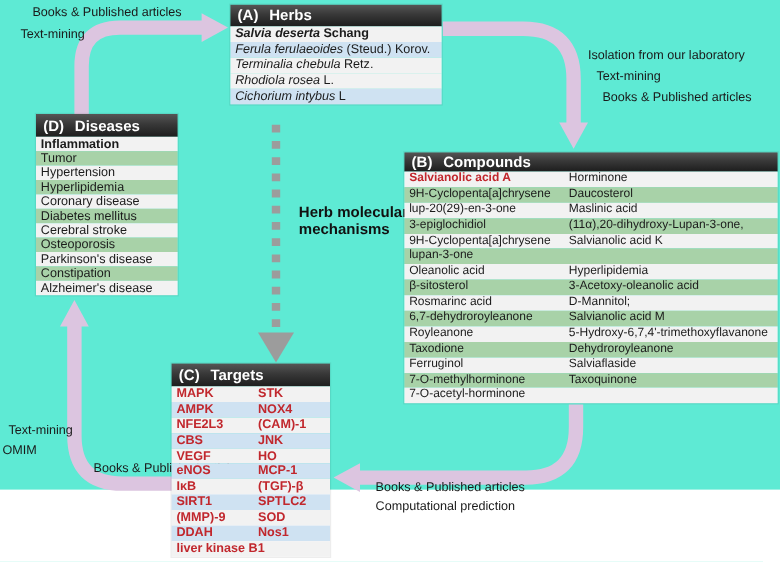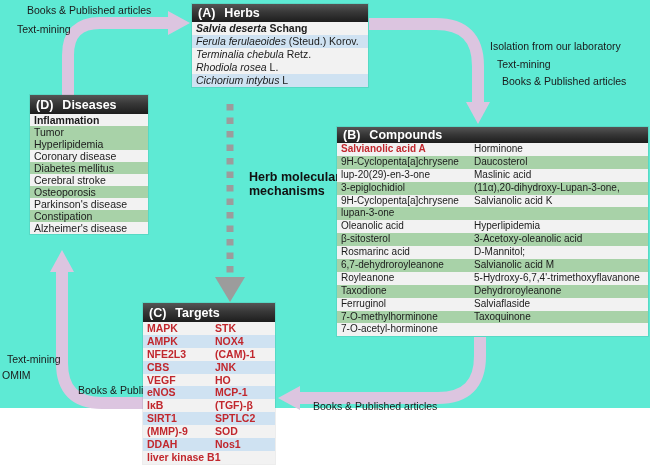--- a/index.html
+++ b/index.html
@@ -90,20 +90,21 @@
     <div class="annot-line">Text-mining</div>
     <div class="annot-line">Books &amp; Published articles</div>
   </div>
   <div class="annot annot-bl">
     <div class="annot-line">Text-mining</div>
     <div class="annot-line">OMIM</div>
     <div class="annot-line">Books &amp; Published articles</div>
   </div>
   <div class="annot annot-br">
     <div class="annot-line">Books &amp; Published articles</div>
+    <div class="annot-line">Computational prediction</div>
   </div>
   <div class="annot annot-center">Herb molecular mechanisms</div>
 
   <div class="box box-a">
     <div class="box-header">
       <span class="tag">(A)</span>
       <span class="lbl">Herbs</span>
     </div>
     <div class="box-rows">
         <div class="row accent">
@@ -130,20 +131,21 @@
   </div>
 
   <div class="box box-d">
     <div class="box-header">
       <span class="tag">(D)</span>
       <span class="lbl">Diseases</span>
     </div>
     <div class="box-rows">
         <div class="row accent">Inflammation</div>
         <div class="row alt">Tumor</div>
+        <div class="row">Hypertension</div>
         <div class="row alt">Hyperlipidemia</div>
         <div class="row">Coronary disease</div>
         <div class="row alt">Diabetes mellitus</div>
         <div class="row">Cerebral stroke</div>
         <div class="row alt">Osteoporosis</div>
         <div class="row">Parkinson's disease</div>
         <div class="row alt">Constipation</div>
         <div class="row">Alzheimer's disease</div>
       </div>
   </div>

